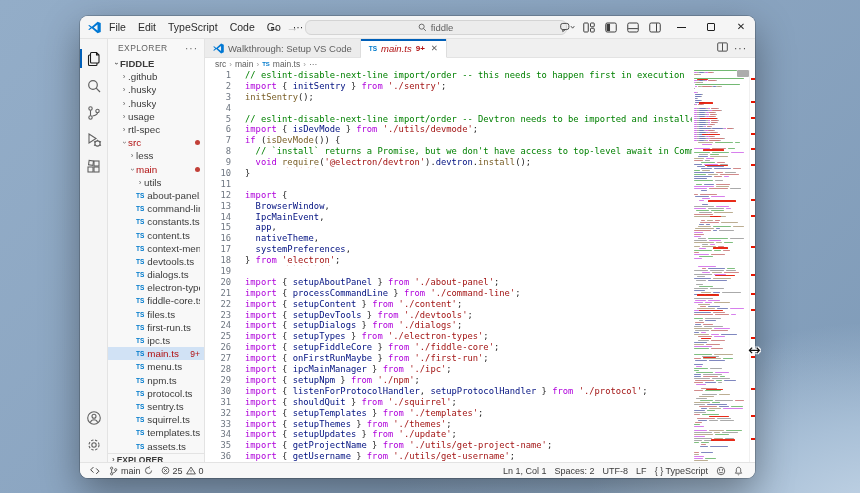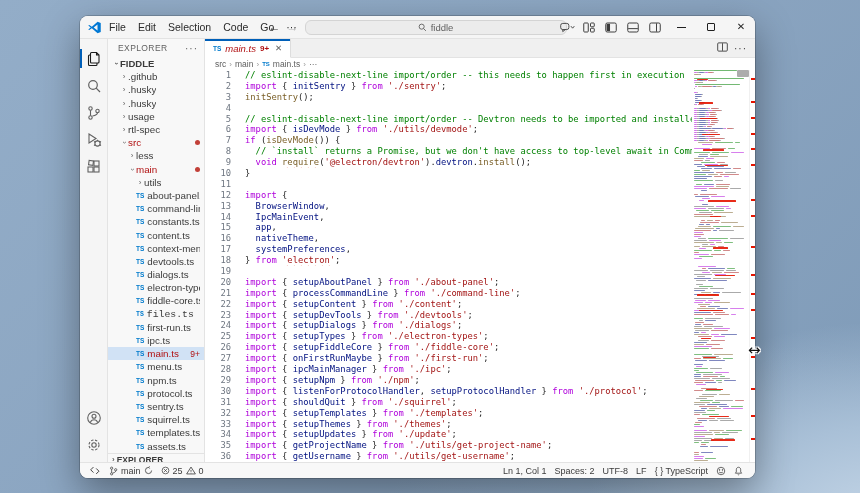--- a/index.html
+++ b/index.html
@@ -121,21 +121,21 @@
 <div class="window">
 
   <div class="titlebar">
     <div class="tb-left">
       <svg width="13" height="13" viewBox="0 0 16 16">
         <path fill="#0078d4" d="M11.8 0.9 L4.7 7.2 L1.6 4.9 L0.3 5.5 L3.3 8 L0.3 10.5 L1.6 11.1 L4.7 8.8 L11.8 15.1 L15.7 13.5 L15.7 2.5 Z M11.7 4.2 L11.7 11.8 L7 8 Z"></path>
       </svg>
       <div class="menubar" id="menubar">
           <span class="menu-item">File</span>
           <span class="menu-item">Edit</span>
-          <span class="menu-item">Selection</span>
+          <span class="menu-item">TypeScript</span>
           <span class="menu-item">Code</span>
           <span class="menu-item">Go</span>
           <span class="menu-item">···</span>
         </div>
     </div>
     <div class="tb-center">
       <span class="nav-arrow">←</span>
       <span class="nav-arrow disabled">→</span>
       <div class="command-center">
         <svg width="9" height="9" viewBox="0 0 16 16">
@@ -340,21 +340,21 @@
           <div class="tree-row" style="padding-left: 28px;">
             <span class="ts-ic">TS</span>
             <span class="lbl">electron-types.ts</span>
             <span class="spacer"></span>
           </div>
           <div class="tree-row" style="padding-left: 28px;">
             <span class="ts-ic">TS</span>
             <span class="lbl">fiddle-core.ts</span>
             <span class="spacer"></span>
           </div>
-          <div class="tree-row" style="padding-left: 28px; font-family: Liberation Mono, monospace;">
+          <div class="tree-row" style="padding-left: 28px;">
             <span class="ts-ic">TS</span>
             <span class="lbl">files.ts</span>
             <span class="spacer"></span>
           </div>
           <div class="tree-row" style="padding-left: 28px;">
             <span class="ts-ic">TS</span>
             <span class="lbl">first-run.ts</span>
             <span class="spacer"></span>
           </div>
           <div class="tree-row" style="padding-left: 28px;">
@@ -407,20 +407,26 @@
       <div class="sb-sections" id="sb-sections">
           <div class="sb-section">
             <span class="chev">›</span>
             <span>EXPLORER</span>
           </div>
         </div>
     </div>
 
     <div class="editor-col">
       <div class="tabsbar">
+        <div class="tab">
+          <svg width="11" height="11" viewBox="0 0 16 16">
+            <path fill="#0078d4" d="M11.8 0.9 L4.7 7.2 L1.6 4.9 L0.3 5.5 L3.3 8 L0.3 10.5 L1.6 11.1 L4.7 8.8 L11.8 15.1 L15.7 13.5 L15.7 2.5 Z M11.7 4.2 L11.7 11.8 L7 8 Z"></path>
+          </svg>
+          <span>Walkthrough: Setup VS Code</span>
+        </div>
         <div class="tab active">
           <span class="ts-ic" style="color:#007acc;font-weight:bold;font-size:6.5px;">TS</span>
           <span class="tab-label-error">main.ts</span>
           <span class="tab-badge">9+</span>
           <span class="tab-close">✕</span>
         </div>
         <div class="tabs-space"></div>
         <div class="editor-actions">
           <span>
             <svg width="11" height="10" viewBox="0 0 16 14">

